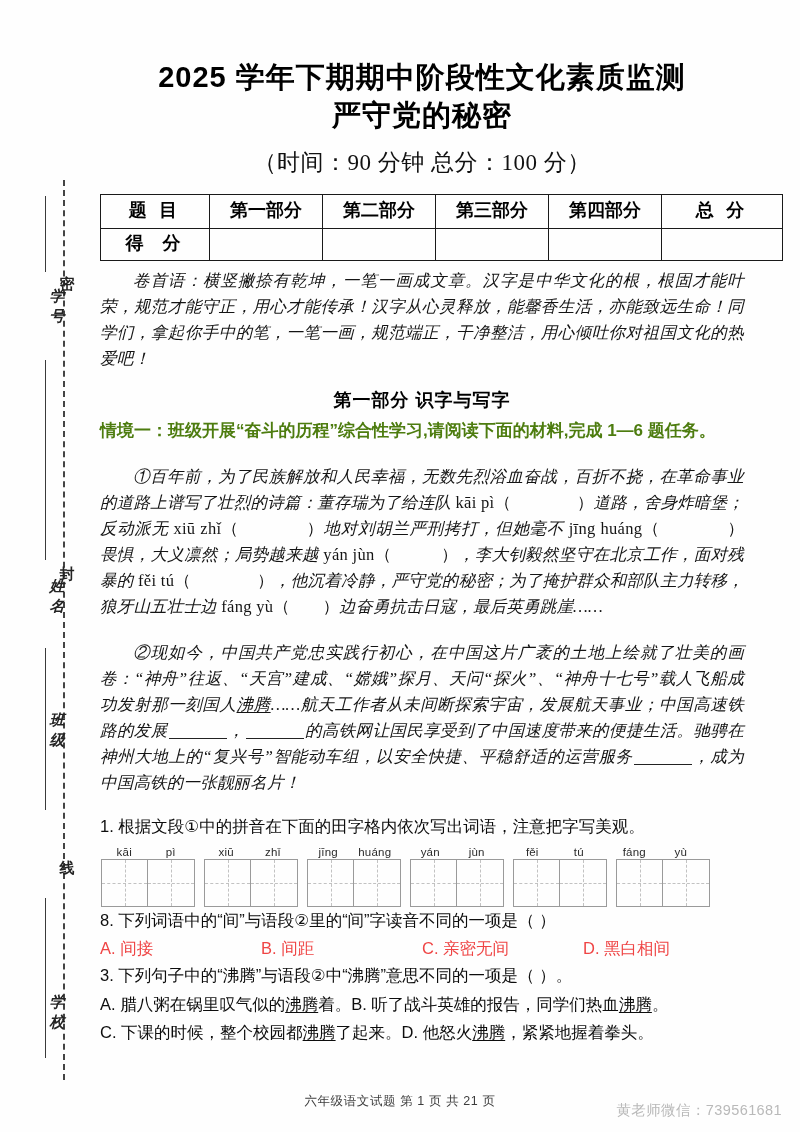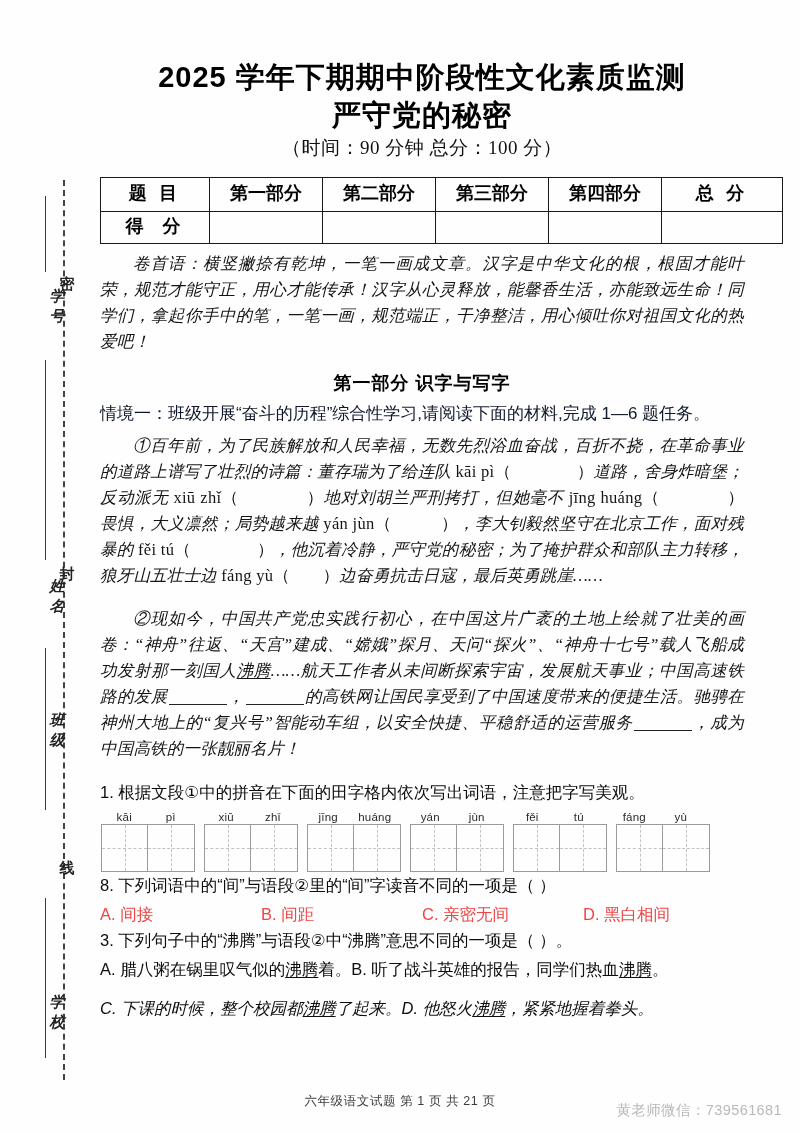--- a/index.html
+++ b/index.html
@@ -84,22 +84,22 @@
     line-height: 1.32;
     letter-spacing: 1px;
     color: #000;
     margin: 0;
     padding-top: 42px;
   }
   .doc-title .line2 { display: block; }
 
   .exam-meta {
     text-align: center;
-    font-size: 19px;
-    margin-top: 0;
+    font-size: 23px;
+    margin-top: 12px;
     letter-spacing: 0.5px;
     color: #111;
   }
 
   
   table.score-table {
     border-collapse: collapse;
     margin: 16px auto 0 auto;
     width: 645px;
     table-layout: fixed;
@@ -141,30 +141,30 @@
     font-family: "Liberation Sans", "DejaVu Sans", sans-serif;
     font-weight: bold;
     font-size: 18px;
     margin-top: 10px;
     letter-spacing: 1px;
     color: #000;
   }
 
   .scenario {
     font-family: "Liberation Sans", "DejaVu Sans", sans-serif;
-    font-weight: normal;
+    font-weight: bold;
     font-size: 17px;
     line-height: 1.5;
     margin-top: 6px;
     text-align: justify;
-    color: #0f172a;
+    color: #4d7c0f;
   }
 
   .passage {
-    margin-top: 6px;
+    margin-top: 20px;
     text-indent: 2em;
   }
   .pinyin-inline {
     font-family: "Liberation Serif", "DejaVu Serif", serif;
     font-style: normal;
     letter-spacing: 0.3px;
   }
   .fill-paren {
     font-style: normal;
     letter-spacing: 0;
@@ -394,20 +394,20 @@
     <div class="options-row">
       <span class="opt opt-q2">A. 间接</span>
       <span class="opt opt-q2">B. 间距</span>
       <span class="opt opt-q2">C. 亲密无间</span>
       <span class="opt opt-q2">D. 黑白相间</span>
     </div>
 
     <div class="question">3. 下列句子中的“沸腾”与语段②中“沸腾”意思不同的一项是（        ）。</div>
     <div class="question" style="margin-top:2px;"><span><span>A. 腊八粥在锅里叹气似的</span><u class="under">沸腾</u><span>着。</span></span><span><span>B. 听了战斗英雄的报告，同学们热血</span><u class="under">沸腾</u><span>。</span></span></div>
 
-    <div class="question" style="margin-top:12px;font-style:italic;"><span><span>C. 下课的时候，整个校园都</span><u class="under">沸腾</u><span>了起来。</span></span><span><span>D. 他怒火</span><u class="under">沸腾</u><span>，紧紧地握着拳头。</span></span></div>
+    <div class="question" style="margin-top:2px;"><span><span>C. 下课的时候，整个校园都</span><u class="under">沸腾</u><span>了起来。</span></span><span><span>D. 他怒火</span><u class="under">沸腾</u><span>，紧紧地握着拳头。</span></span></div>
 
   </div>
 
   <div class="footer">六年级语文试题  第 1 页 共 21 页</div>
   <div class="watermark">黄老师微信：739561681</div>
 
 </div>
 
 </body></html>

